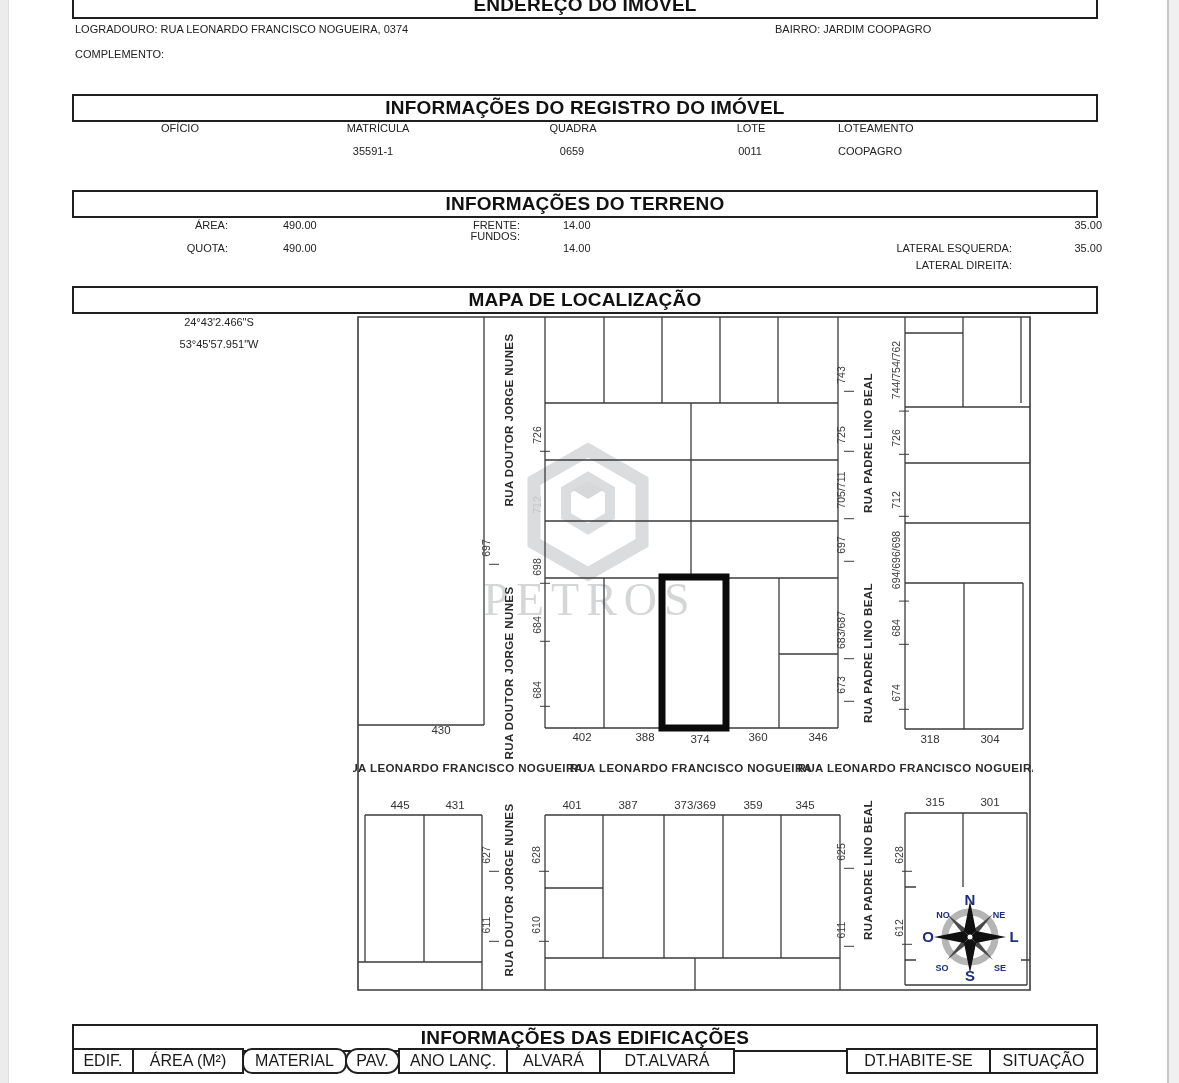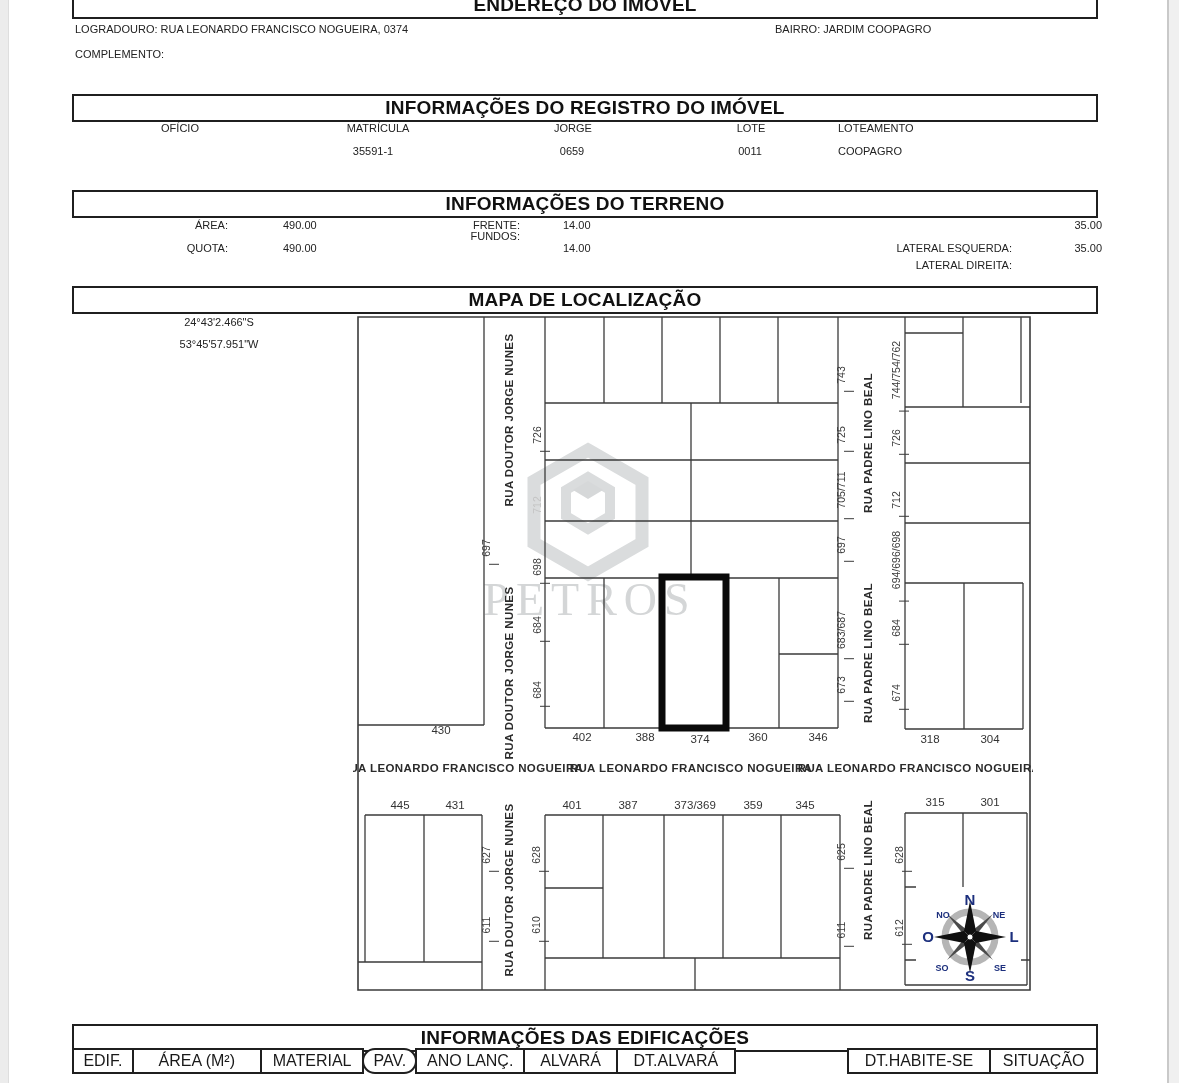--- a/index.html
+++ b/index.html
@@ -33,26 +33,26 @@
 
   
   .edif-row{position:absolute;left:72px;top:1048px;width:1026px;height:26px;display:flex;box-sizing:border-box;}
   .edif-row .cell{
     box-sizing:border-box;border:2px solid #1f1f1f;margin-left:-2px;
     display:flex;align-items:center;justify-content:center;
     font-size:16px;color:#191919;background:#fff;white-space:nowrap;
   }
   .edif-row .cell:first-child{margin-left:0;}
   .edif-row .cell:nth-child(1){width:62px;}
-  .edif-row .cell:nth-child(2){width:130px;}
-  .edif-row .cell:nth-child(3){width:105px;}
+  .edif-row .cell:nth-child(2){width:112px;}
+  .edif-row .cell:nth-child(3){width:105px;border-radius:10px;}
   .edif-row .cell:nth-child(4){width:55px;border-radius:13px;}
   .edif-row .cell:nth-child(5){width:110px;}
   .edif-row .cell:nth-child(6){width:95px;}
-  .edif-row .cell:nth-child(7){width:120px;}
+  .edif-row .cell:nth-child(7){width:136px;}
   .edif-row .cell:nth-child(8){width:115px;margin-top:40px;}
   .edif-row .cell:nth-child(9){width:145px;}
   .edif-row .cell:nth-child(10){width:109px;}
 </style>
 </head>
 <body>
 
 <div class="gutter-left"></div>
 <div class="gutter-right"></div>
 
@@ -61,21 +61,21 @@
 </div>
 <div class="txt" style="left:75px;top:23px;">LOGRADOURO: RUA LEONARDO FRANCISCO NOGUEIRA, 0374</div>
 <div class="txt" style="left:775px;top:23px;">BAIRRO: JARDIM COOPAGRO</div>
 <div class="txt" style="left:75px;top:48px;">COMPLEMENTO:</div>
 
 <div class="hbox" style="top:94px;">
   <span>INFORMAÇÕES DO REGISTRO DO IMÓVEL</span>
 </div>
 <div class="txt ctr" style="left:159px;top:122px;margin-left:21px;">OFÍCIO</div>
 <div class="txt ctr" style="left:378px;top:122px;">MATRÍCULA</div>
-<div class="txt ctr" style="left:573px;top:122px;">JORGE</div>
+<div class="txt ctr" style="left:573px;top:122px;">QUADRA</div>
 <div class="txt ctr" style="left:751px;top:122px;">LOTE</div>
 <div class="txt" style="left:838px;top:122px;">LOTEAMENTO</div>
 <div class="txt ctr" style="left:168px;top:145px;"></div>
 <div class="txt ctr" style="left:373px;top:145px;">35591-1</div>
 <div class="txt ctr" style="left:572px;top:145px;">0659</div>
 <div class="txt ctr" style="left:750px;top:145px;">0011</div>
 <div class="txt" style="left:838px;top:145px;">COOPAGRO</div>
 
 <div class="hbox" style="top:190px;">
   <span>INFORMAÇÕES DO TERRENO</span>

